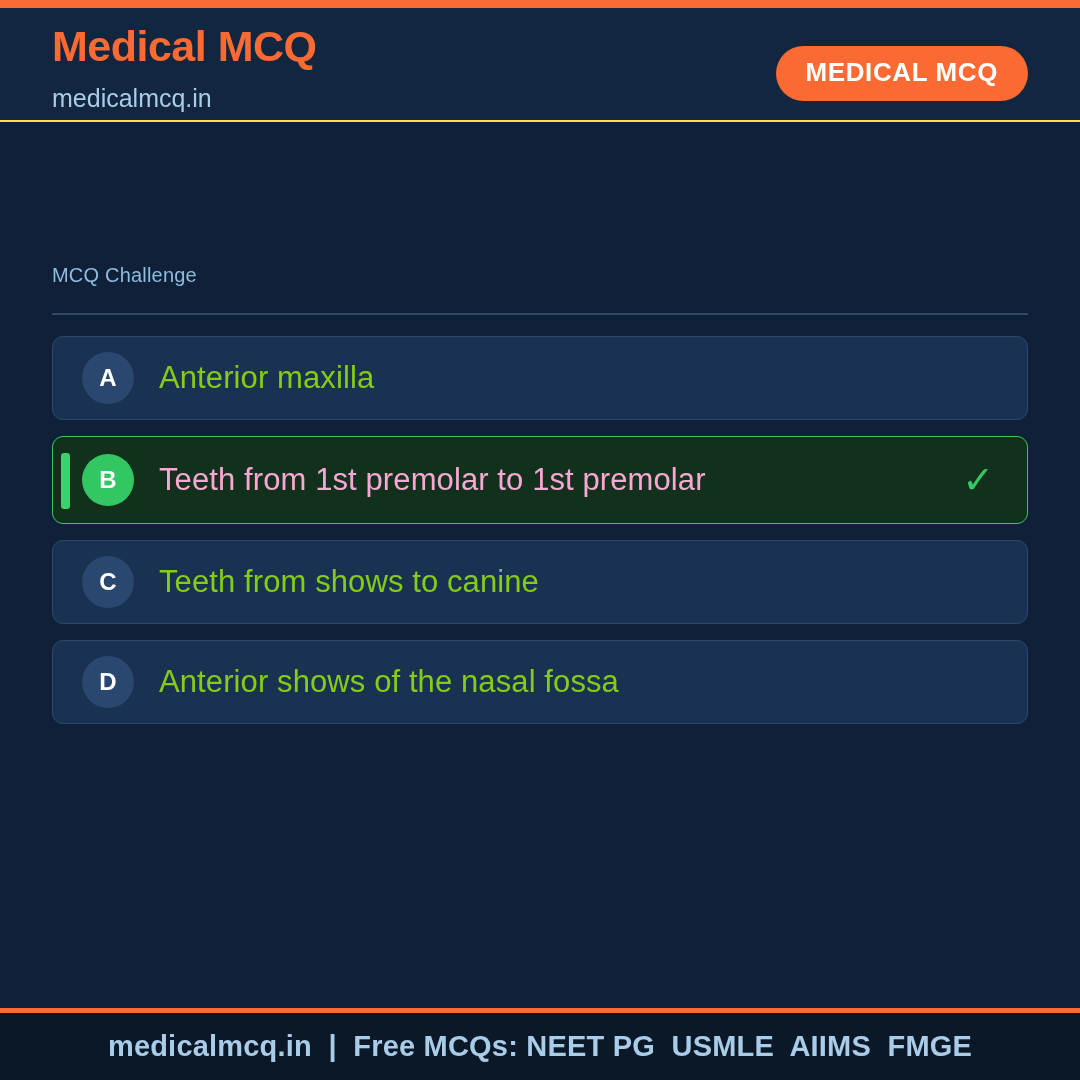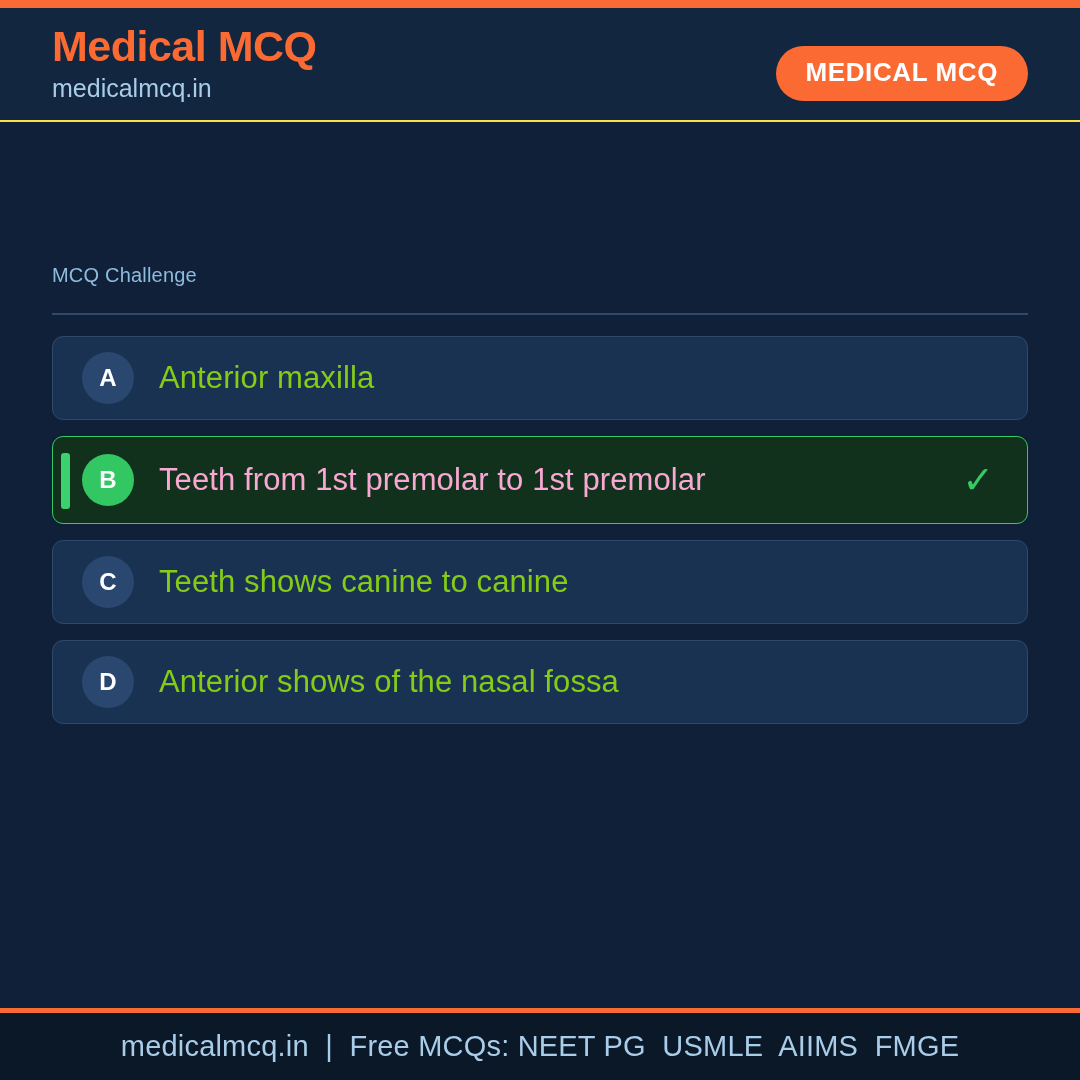--- a/index.html
+++ b/index.html
@@ -46,21 +46,21 @@
     font-weight: bold;
     color: #fa6a32;
     letter-spacing: -0.5px;
     line-height: 1.15;
   }
 
   .brand-sub {
     font-size: 25px;
     color: #a9cce8;
     line-height: 1.2;
-    margin-top: 2px;
+    margin-top: 12px;
   }
 
   .header-badge {
     position: absolute;
     right: 52px;
     top: 38px;
     background: #fa6a32;
     color: #ffffff;
     font-size: 26px;
     font-weight: bold;
@@ -197,20 +197,21 @@
     display: flex;
     align-items: center;
     justify-content: center;
   }
 
   .footer-text {
     font-size: 29px;
     color: #a9cce8;
     letter-spacing: 0.2px;
     white-space: pre;
+    font-weight: bold;
   }
 </style>
 </head>
 <body>
 
 <div class="top-accent"></div>
 
 <div class="header">
   <div class="brand-block">
     <div class="brand-title">Medical MCQ</div>
@@ -233,21 +234,21 @@
 
       <div class="option correct">
         <div class="accent-bar"></div>
         <div class="badge">B</div>
         <div class="opt-text">Teeth from 1st premolar to 1st premolar</div>
         <div class="check-icon">✓</div>
       </div>
 
       <div class="option">
         <div class="badge">C</div>
-        <div class="opt-text">Teeth shows canine to canine</div>
+        <div class="opt-text">Teeth from shows to canine</div>
       </div>
 
       <div class="option">
         <div class="badge">D</div>
         <div class="opt-text">Anterior shows of the nasal fossa</div>
       </div>
 
     </div>
   </div>
 </div>

